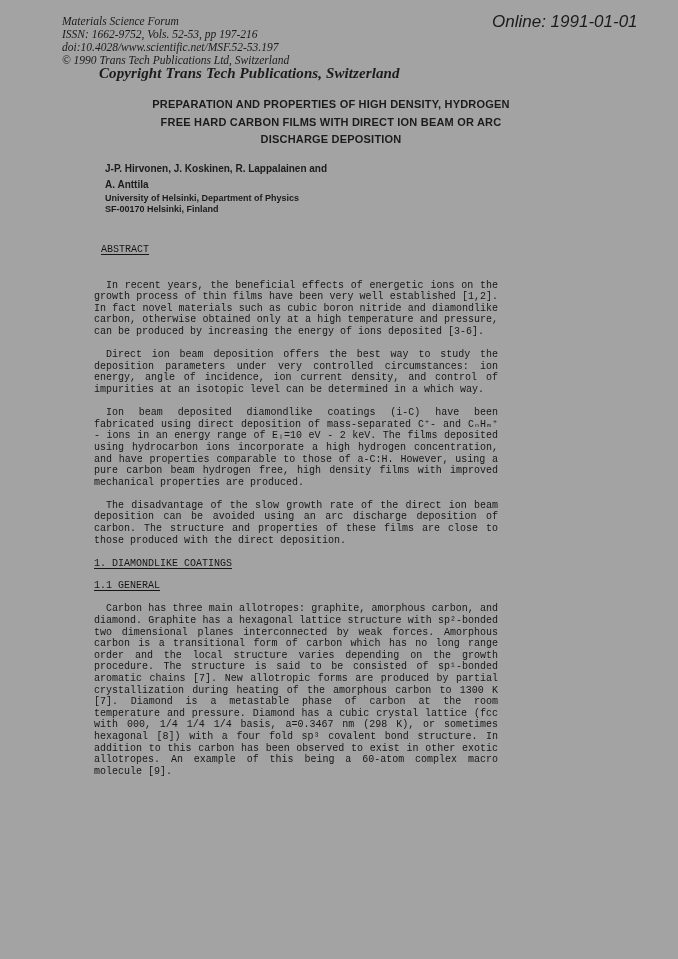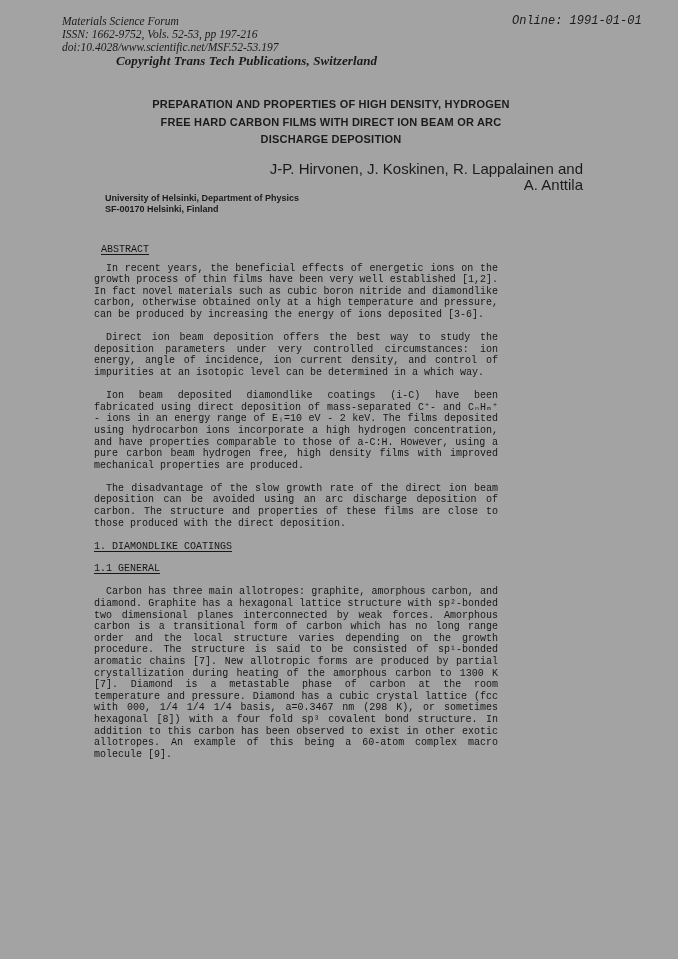--- a/index.html
+++ b/index.html
@@ -18,33 +18,33 @@
     position: absolute;
     left: 62px;
     top: 15px;
     font-family: "Liberation Serif", "DejaVu Serif", serif;
     font-style: italic;
     font-size: 11.5px;
     line-height: 13px;
     white-space: nowrap;
   }
   .copyright-notice {
-    margin-left: 54px;
+    margin-left: 37px;
     margin-top: 0px;
     font-weight: 700;
-    font-size: 13px;
+    font-size: 15px;
     letter-spacing: 0.1px;
   }
   .masthead-right {
     position: absolute;
-    left: 512px;
+    left: 492px;
     top: 15px;
-    font-family: Liberation Mono, monospace;
+    font-family: Liberation Sans, sans-serif;
     font-style: italic;
-    font-size: 12px;
+    font-size: 17px;
     line-height: 13px;
     white-space: nowrap;
   }
 
   
   .title-block {
     position: absolute;
     left: 92px;
     top: 96px;
     width: 478px;
@@ -53,24 +53,24 @@
     font-weight: 700;
     font-size: 11px;
     line-height: 17.5px;
     letter-spacing: 0.2px;
   }
   .authors-block {
     position: absolute;
     left: 105px;
     top: 161px;
     width: 478px;
-    text-align: right;
+    text-align: left;
     font-family: "Liberation Sans", "DejaVu Sans", sans-serif;
-    font-weight: 400;
-    font-size: 15px;
+    font-weight: 700;
+    font-size: 10px;
     line-height: 15.5px;
   }
   .affiliation-block {
     position: absolute;
     left: 105px;
     top: 193px;
     width: 478px;
     text-align: left;
     font-family: "Liberation Sans", "DejaVu Sans", sans-serif;
     font-weight: 700;
@@ -92,33 +92,34 @@
   }
   .body-column p {
     margin: 0 0 11.6px 0;
     text-indent: 12px;
   }
   .run-head {
     text-decoration: underline;
     text-underline-offset: 2px;
     white-space: nowrap;
   }
-  #abstract-heading { display: block; margin: 0 0 7px 7px; }
+  #abstract-heading { display: block; margin: 0 0 24px 7px; }
   #section-heading-1 { display: block; margin: 0 0 0 0; }
   #section-heading-1-1 { display: block; margin: 10.4px 0 12px 0; }
 </style>
 </head>
 <body>
 
 <div class="page">
 
   <div class="masthead-left">
     <div>Materials Science Forum</div>
     <div>ISSN: 1662-9752, Vols. 52-53, pp 197-216</div>
     <div>doi:10.4028/www.scientific.net/MSF.52-53.197</div>
+    <div>© 1990 Trans Tech Publications Ltd, Switzerland</div>
     <div class="copyright-notice">Copyright Trans Tech Publications, Switzerland</div>
   </div>
 
   <div class="masthead-right">Online: 1991-01-01</div>
 
   <div class="title-block">
     <div>PREPARATION AND PROPERTIES OF HIGH DENSITY, HYDROGEN</div>
     <div>FREE HARD CARBON FILMS WITH DIRECT ION BEAM OR ARC</div>
     <div>DISCHARGE DEPOSITION</div>
   </div>

